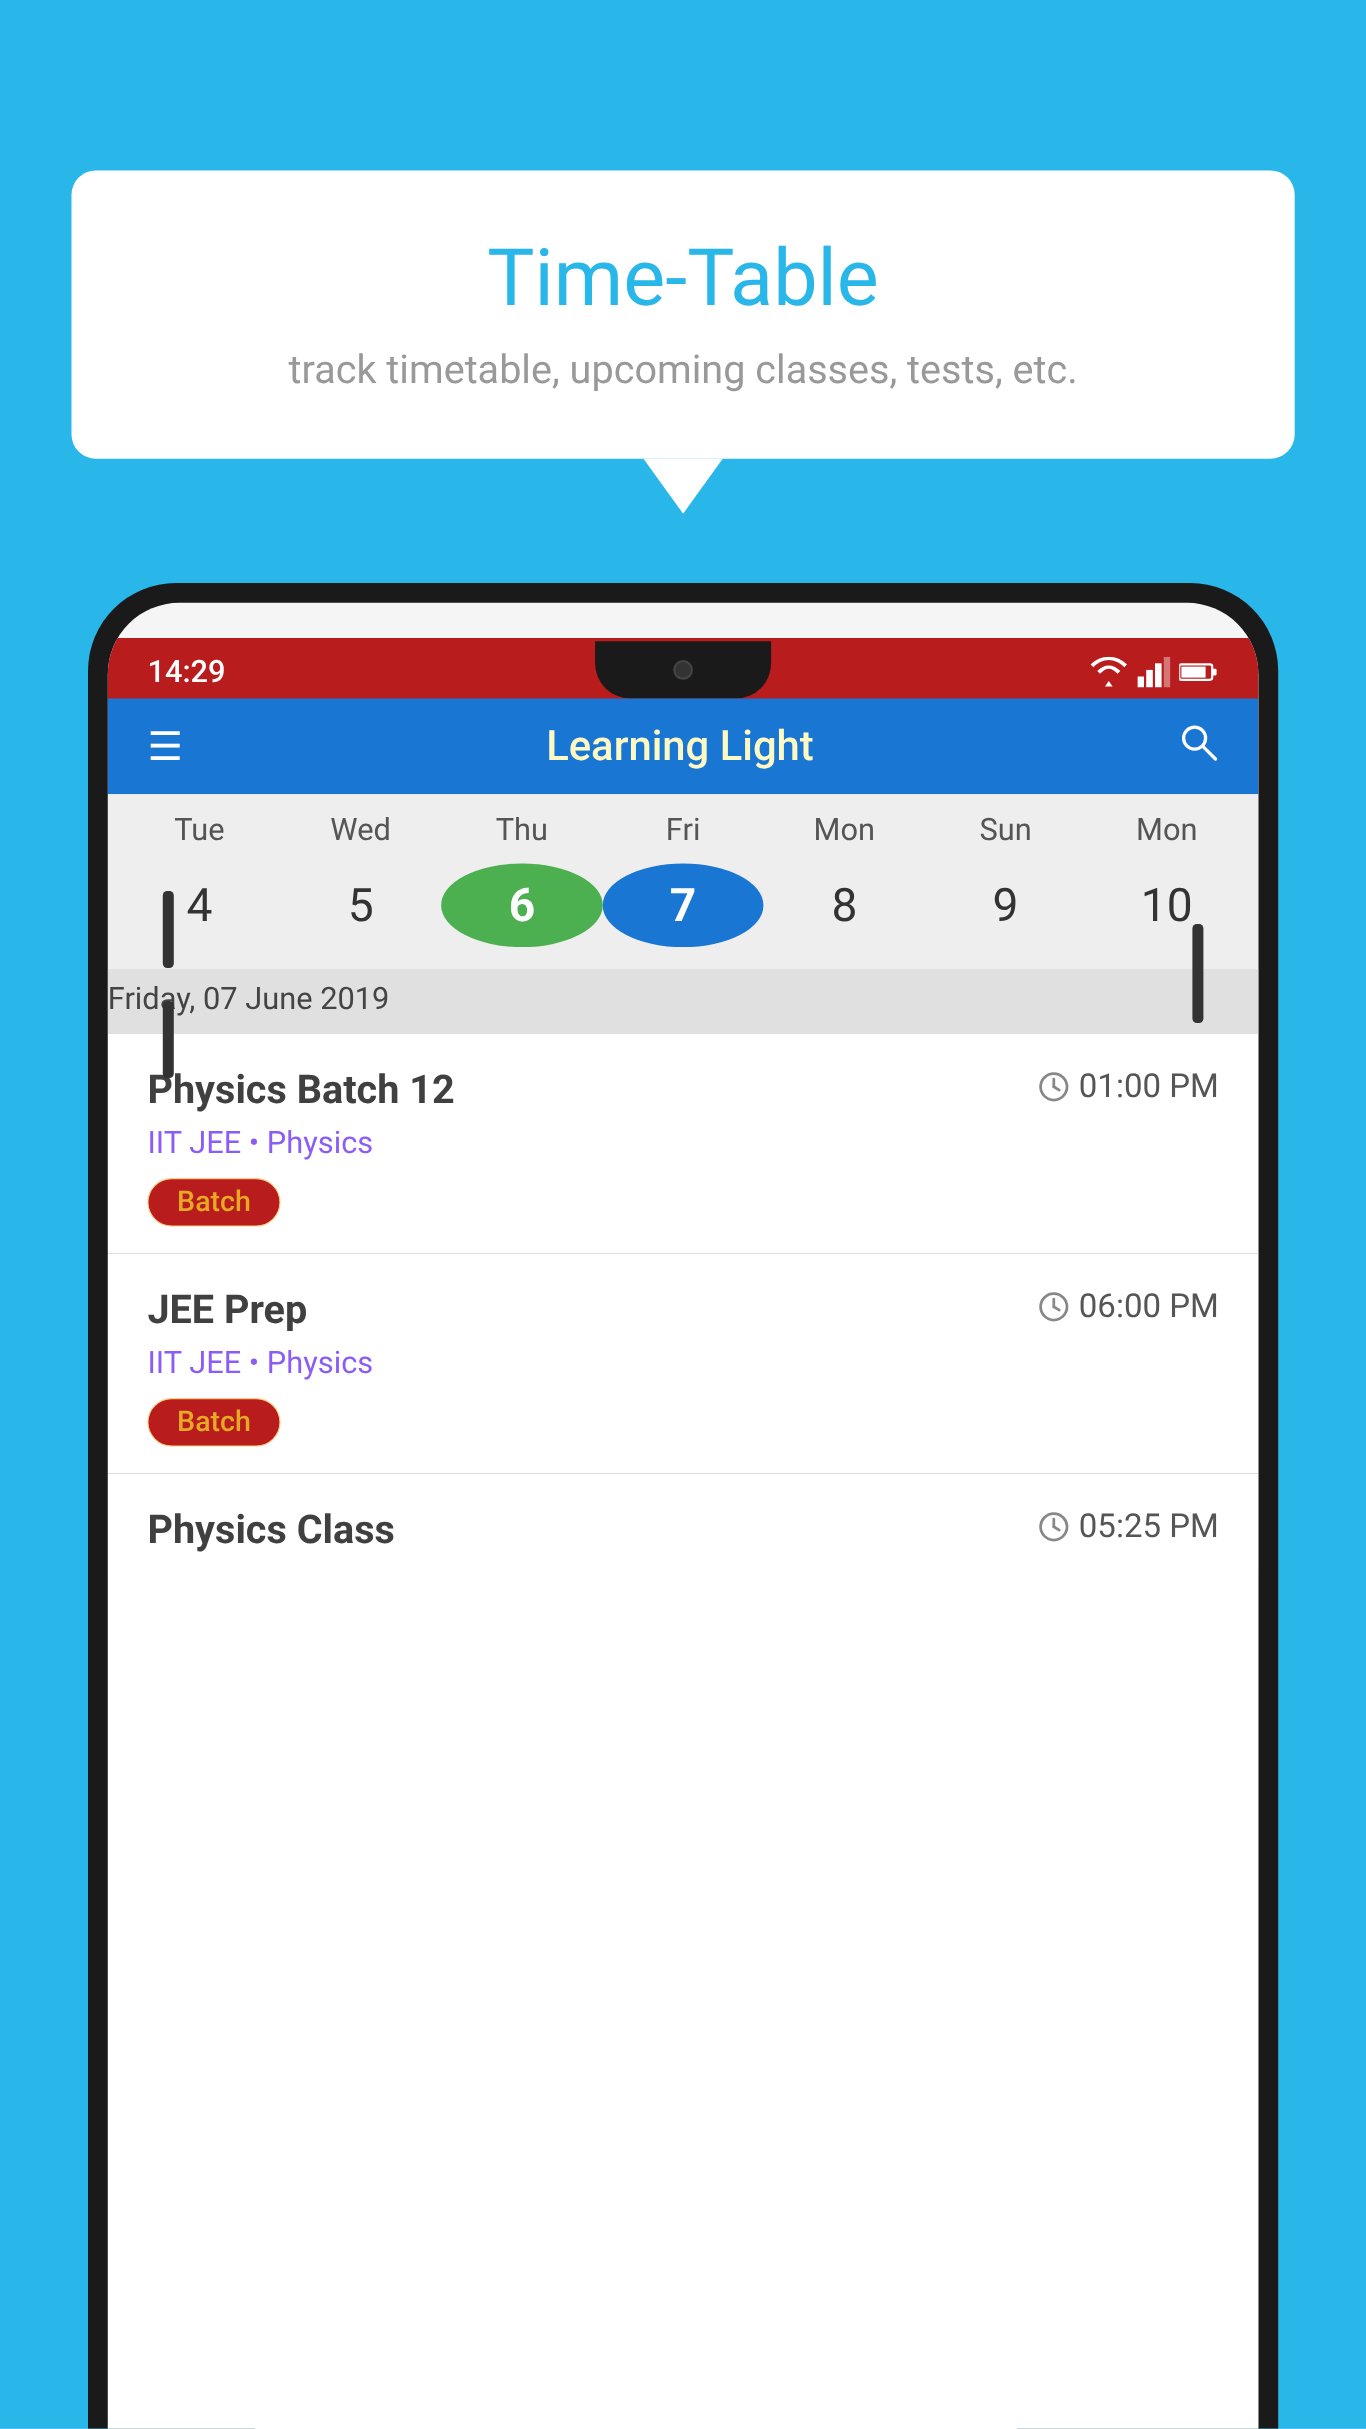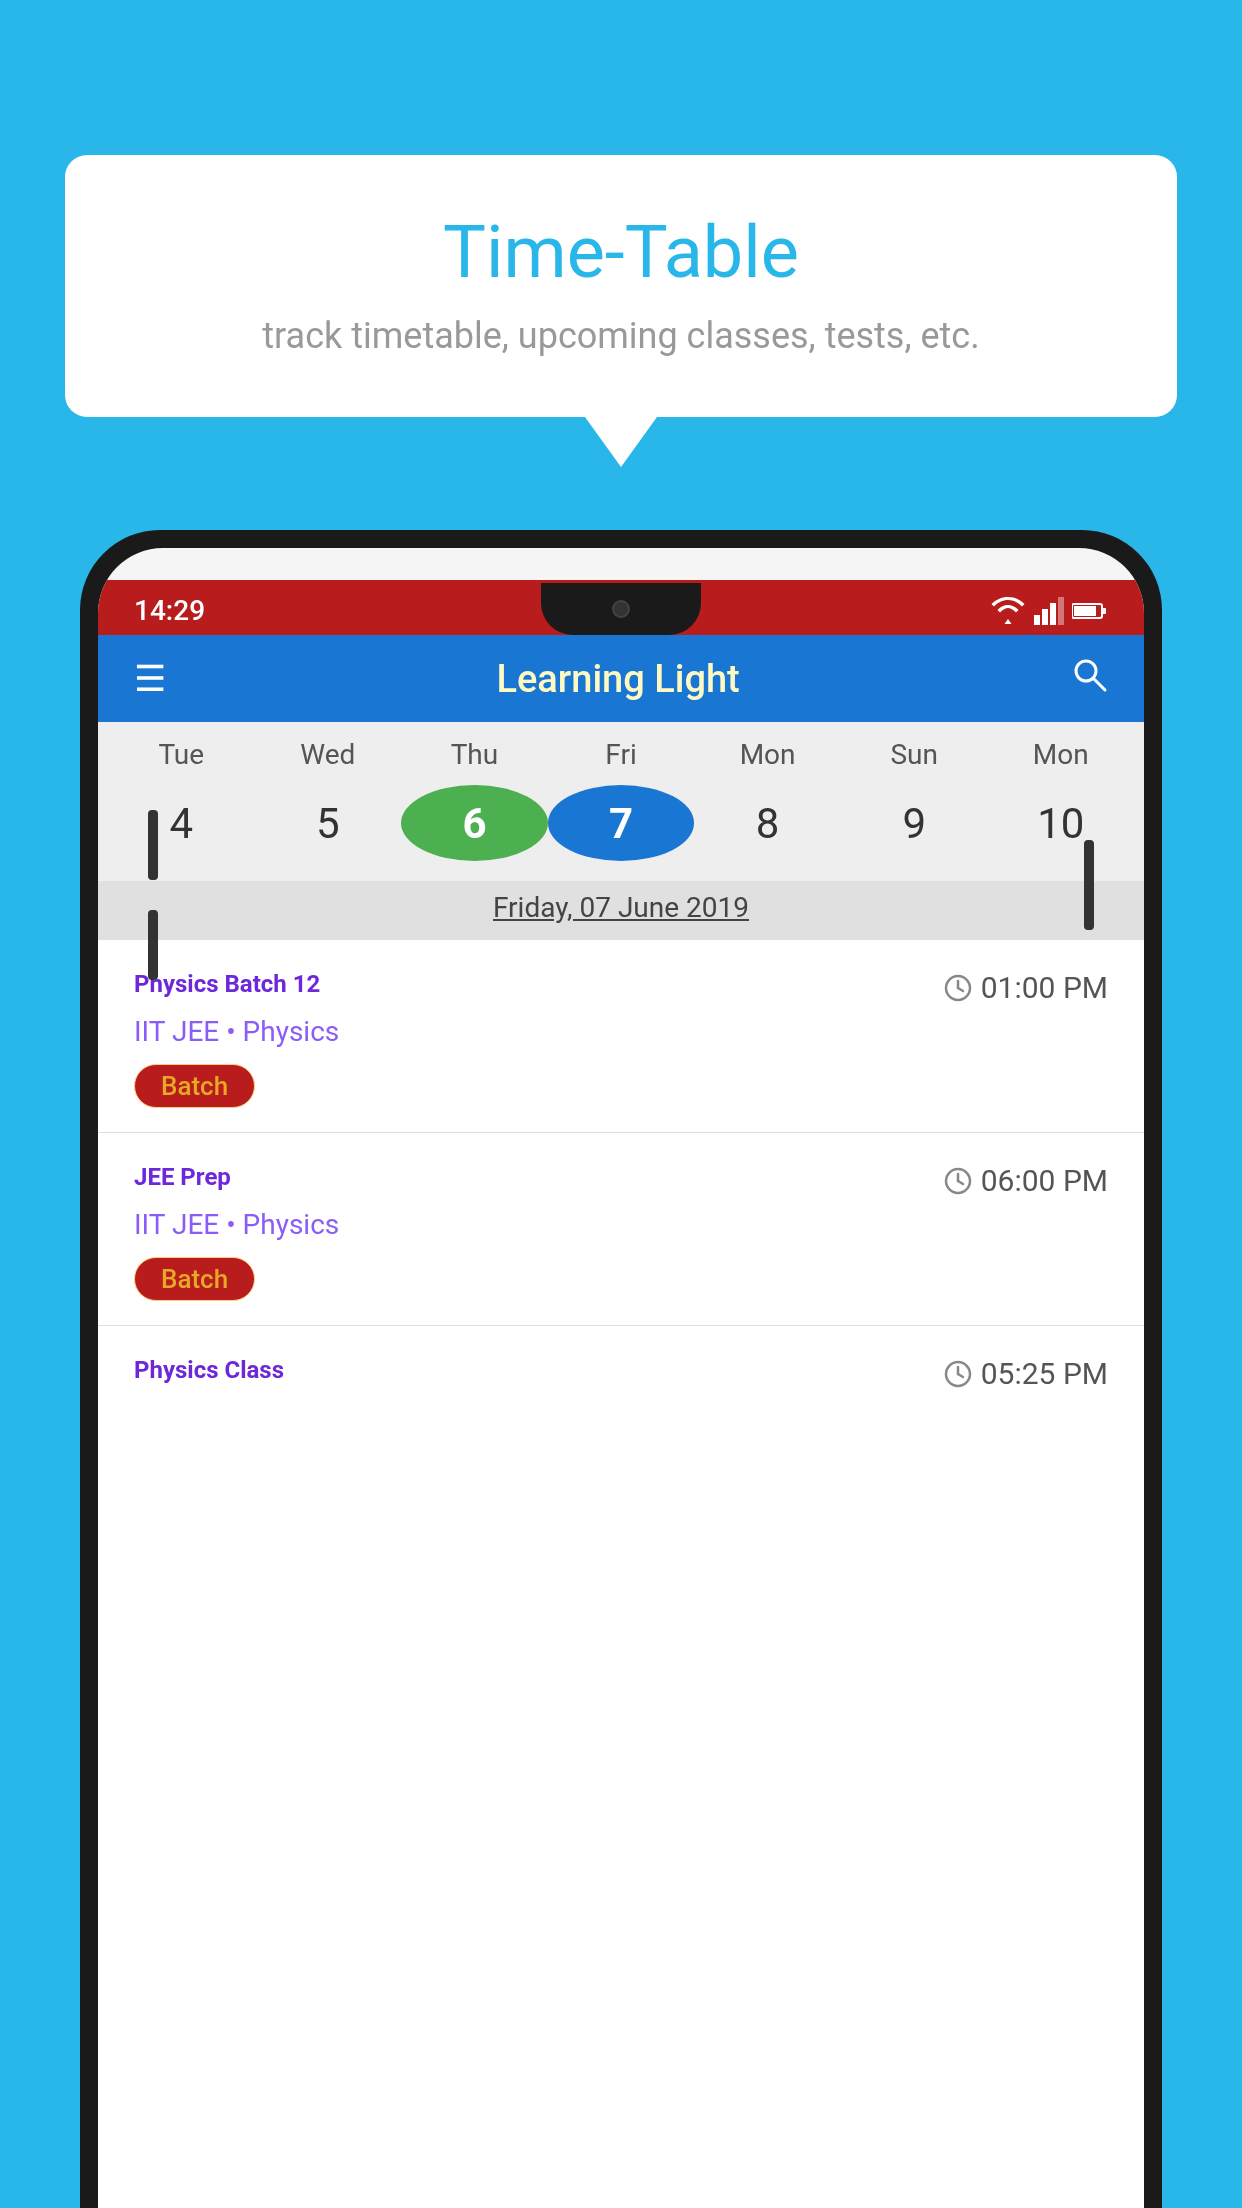--- a/index.html
+++ b/index.html
@@ -194,26 +194,25 @@
     .day-num.selected {
       background: #1976d2;
       color: white;
       border-radius: 50%;
       width: 76px;
       height: 76px;
       font-weight: 700;
     }
 
     .calendar-date-label {
-      text-align: center;
+      text-align: left;
       padding: 10px 0 16px;
       color: #444;
       font-size: 28px;
       background: #e0e0e0;
-      text-decoration: underline;
     }
 
     
     .schedule-list {
       background: white;
       flex: 1;
       overflow: hidden;
     }
 
     .schedule-item {
@@ -223,22 +222,22 @@
     }
 
     .schedule-item-header {
       display: flex;
       justify-content: space-between;
       align-items: flex-start;
       margin-bottom: 10px;
     }
 
     .schedule-item-title {
-      color: #6d28d9;
-      font-size: 24px;
+      color: #404040;
+      font-size: 36px;
       font-weight: 700;
     }
 
     .schedule-item-time {
       display: flex;
       align-items: center;
       gap: 8px;
       color: #555;
       font-size: 30px;
     }

